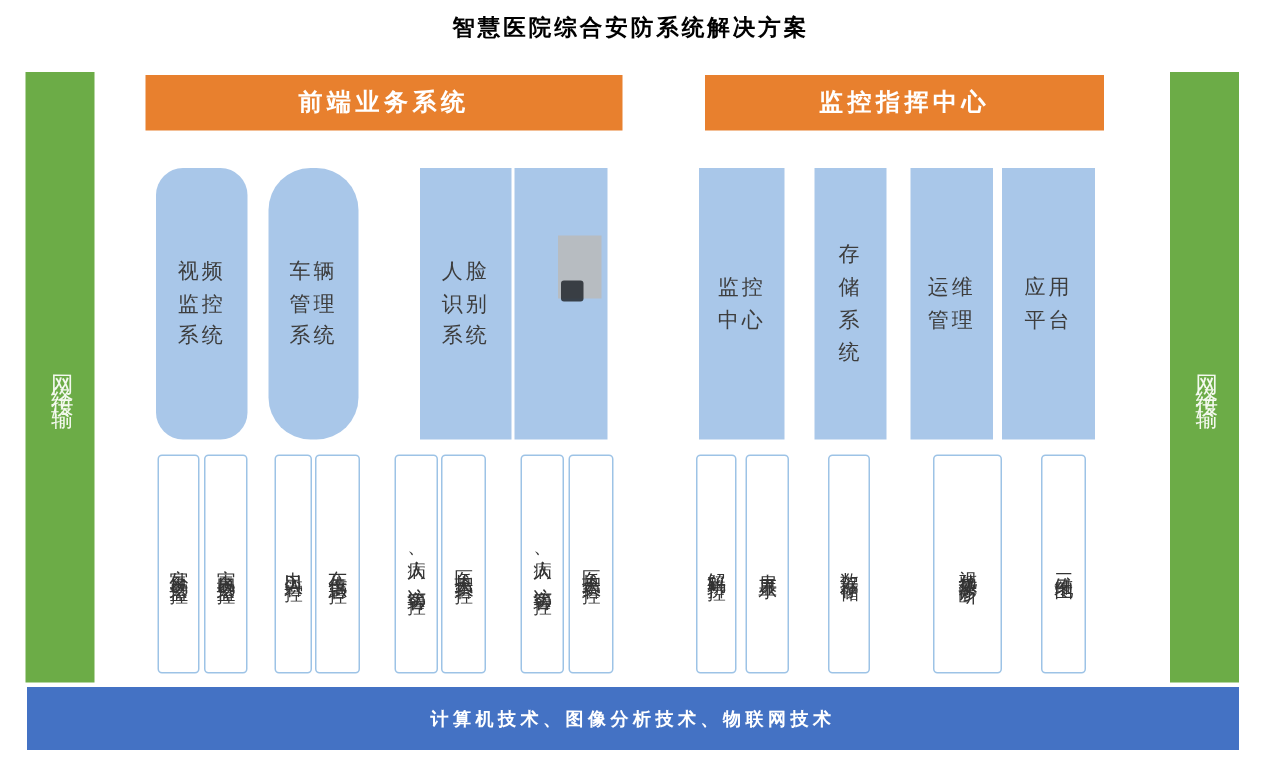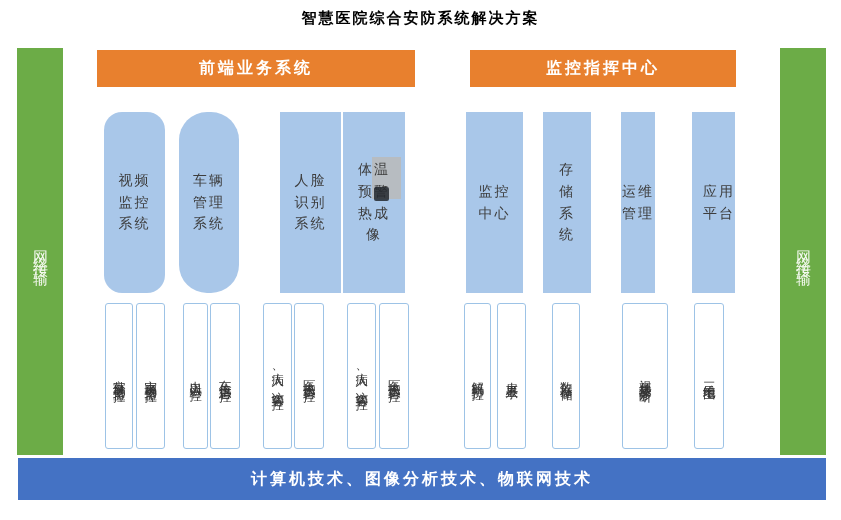--- a/index.html
+++ b/index.html
@@ -51,21 +51,21 @@
     position:absolute; top:303px; height:146px; background:#fff;
     border:1px solid #9DC3E6; border-radius:3px; box-sizing:border-box;
     display:flex; align-items:center; justify-content:center;
   }
   .subbox .vtxt2 {
     writing-mode:vertical-lr; text-orientation:upright;
     font-size:12.5px; color:#333; letter-spacing:2px; line-height:1;
   }
   .bottombar {
     position:absolute; left:18px; top:458px; width:808px; height:42px;
-    background:#4472C4; color:#fff; font-weight:bold; font-size:16px;
+    background:#4472C4; color:#fff; font-weight:bold; font-size:12px;
     letter-spacing:3px; display:flex; align-items:center; justify-content:center;
   }
 </style>
 </head>
 <body>
 
 <div class="stage">
 
   <div class="title">智慧医院综合安防系统解决方案</div>
 
@@ -90,41 +90,37 @@
 系统</span>
   </div>
   <div class="bluecol" style="left:280px;width:61px;">
     <span class="collabel">人脸
 识别
 系统</span>
   </div>
   <div class="bluecol" style="left:343px;width:62px;">
     <div class="hl-gray"></div>
     <div class="hl-dark"></div>
-    <span class="collabel">体温
-预警
-热成
-像</span>
   </div>
 
   <div class="bluecol" style="left:466px;width:57px;">
     <span class="collabel">监控
 中心</span>
   </div>
   <div class="bluecol" style="left:543px;width:48px;">
     <span class="collabel">存
 储
 系
 统</span>
   </div>
-  <div class="bluecol" style="left:621px;width:34px;">
+  <div class="bluecol" style="left:607px;width:55px;">
     <span class="collabel">运维
 管理</span>
   </div>
-  <div class="bluecol" style="left:692px;width:43px;justify-content:flex-end;">
+  <div class="bluecol" style="left:668px;width:62px;">
     <span class="collabel">应用
 平台</span>
   </div>
 
   <div class="subbox" style="left:105px;width:28px;">
     <span class="vtxt2">室外场景监控</span>
   </div>
   <div class="subbox" style="left:136px;width:29px;">
     <span class="vtxt2">室内场景监控</span>
   </div>

